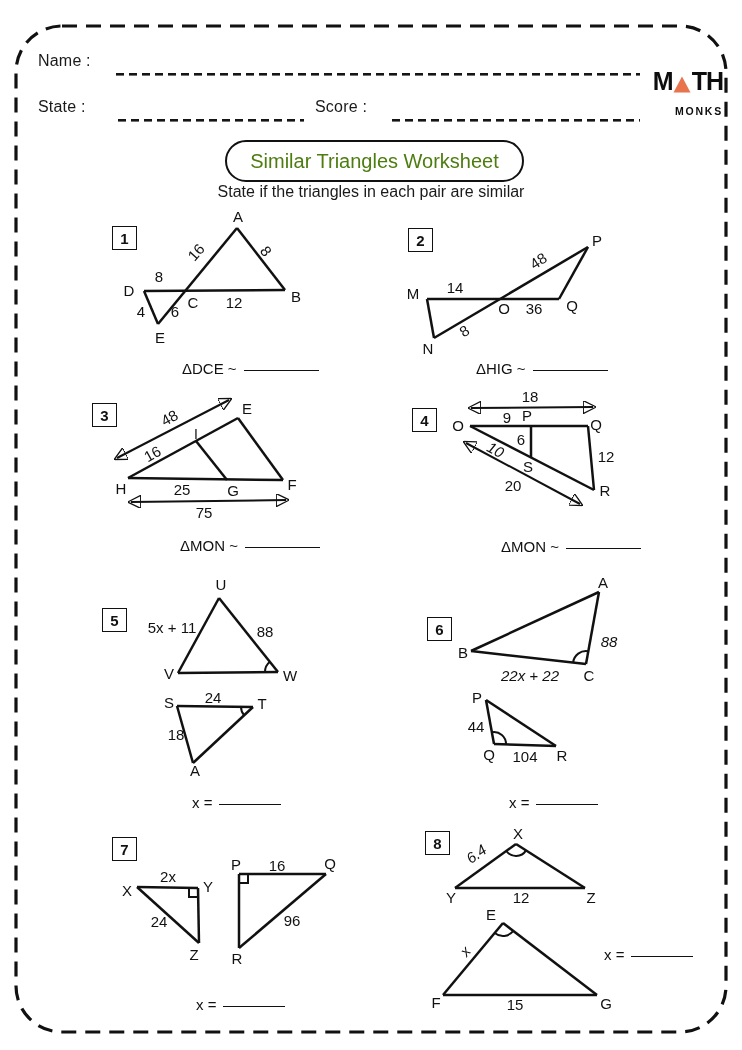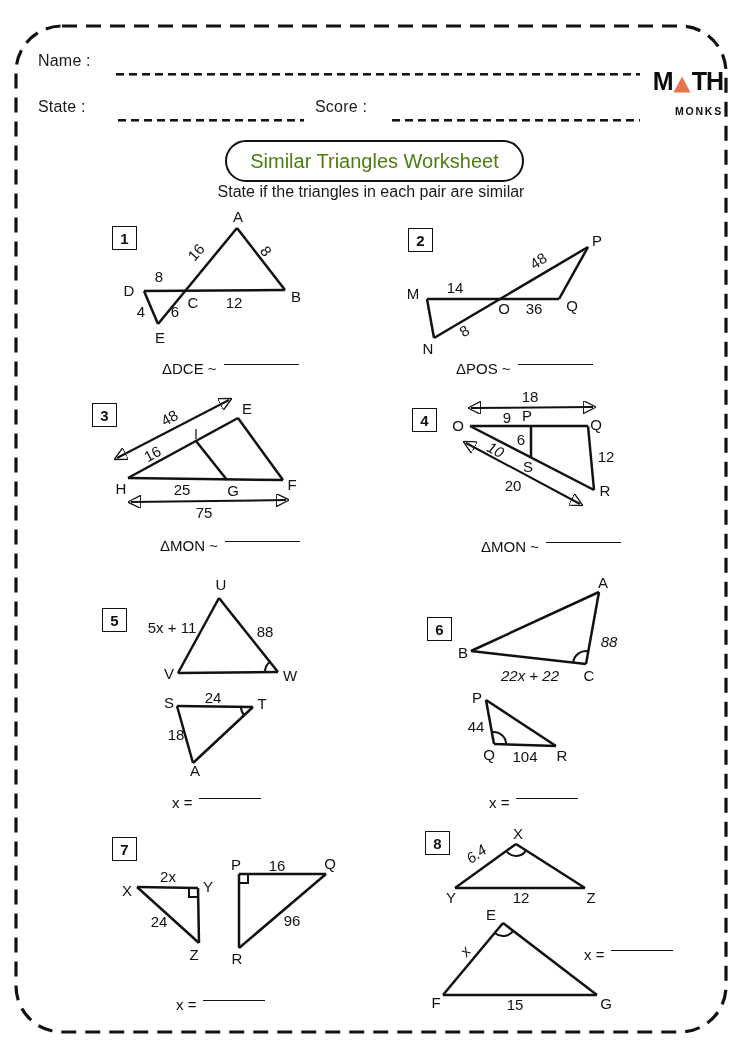--- a/index.html
+++ b/index.html
@@ -22,21 +22,21 @@
     border:2.8px solid #111; border-radius:21px;
     display:flex; align-items:center; justify-content:center;
     font-size:20px; color:#4d7c0f;
   }
   .instr { position:absolute; font-size:16px; color:#1a1a1a; text-align:center; width:742px; left:0; }
   .numbox {
     position:absolute; width:23px; height:22px; border:1.7px solid #111;
     display:flex; align-items:center; justify-content:center;
     font-size:15px; font-weight:700; background:#fff;
   }
-  .ans { position:absolute; font-size:15px; color:#111; display:flex; align-items:flex-start; }
+  .ans { position:absolute; font-size:15px; color:#111; display:flex; align-items:center;margin-left:20px; }
   .ans .blank { display:inline-block; border-bottom:1.7px solid #111; height:4px; margin-left:7px; }
   .b75 { width:75px; } .b62 { width:62px; }
   svg.diagram { position:absolute; overflow:visible; }
   svg.diagram line, svg.diagram path, svg.diagram polygon.tri { stroke:#111; fill:none; }
   svg.diagram text { font-size:15px; fill:#111; font-family:"Liberation Sans", sans-serif; }
   svg.diagram text.it { font-style:italic; }
   .edge { stroke-width:2.5; }
   .thin { stroke-width:2; }
 </style>
 </head>
@@ -105,21 +105,21 @@
     <text x="8" y="67" text-anchor="middle">M</text>
     <text x="99" y="82" text-anchor="middle">O</text>
     <text x="167" y="79" text-anchor="middle">Q</text>
     <text x="23" y="122" text-anchor="middle">N</text>
     <text x="50" y="61" text-anchor="middle">14</text>
     <text x="134" y="34" text-anchor="middle" transform="rotate(-33 134 30)">48</text>
     <text x="129" y="82" text-anchor="middle">36</text>
     <text x="60" y="104" text-anchor="middle" transform="rotate(-33 60 100)">8</text>
   </svg>
   <div class="ans" style="left:456px;top:360px">
-    <span>ΔPOS ~</span>
+    <span>ΔHIG ~</span>
       <span class="blank b75"></span>
   </div>
 
   <div class="numbox" style="left:92px;top:403px">3</div>
   <svg class="diagram" style="left:95px;top:392px" width="230" height="145">
     <defs>
       <marker id="ar3" viewBox="0 0 10 10" refX="7.5" refY="5" markerWidth="6.5" markerHeight="6.5" orient="auto-start-reverse">
         <path d="M0,0 L10,5 L0,10 z" fill="#111" stroke="none"></path>
       </marker>
     </defs>

